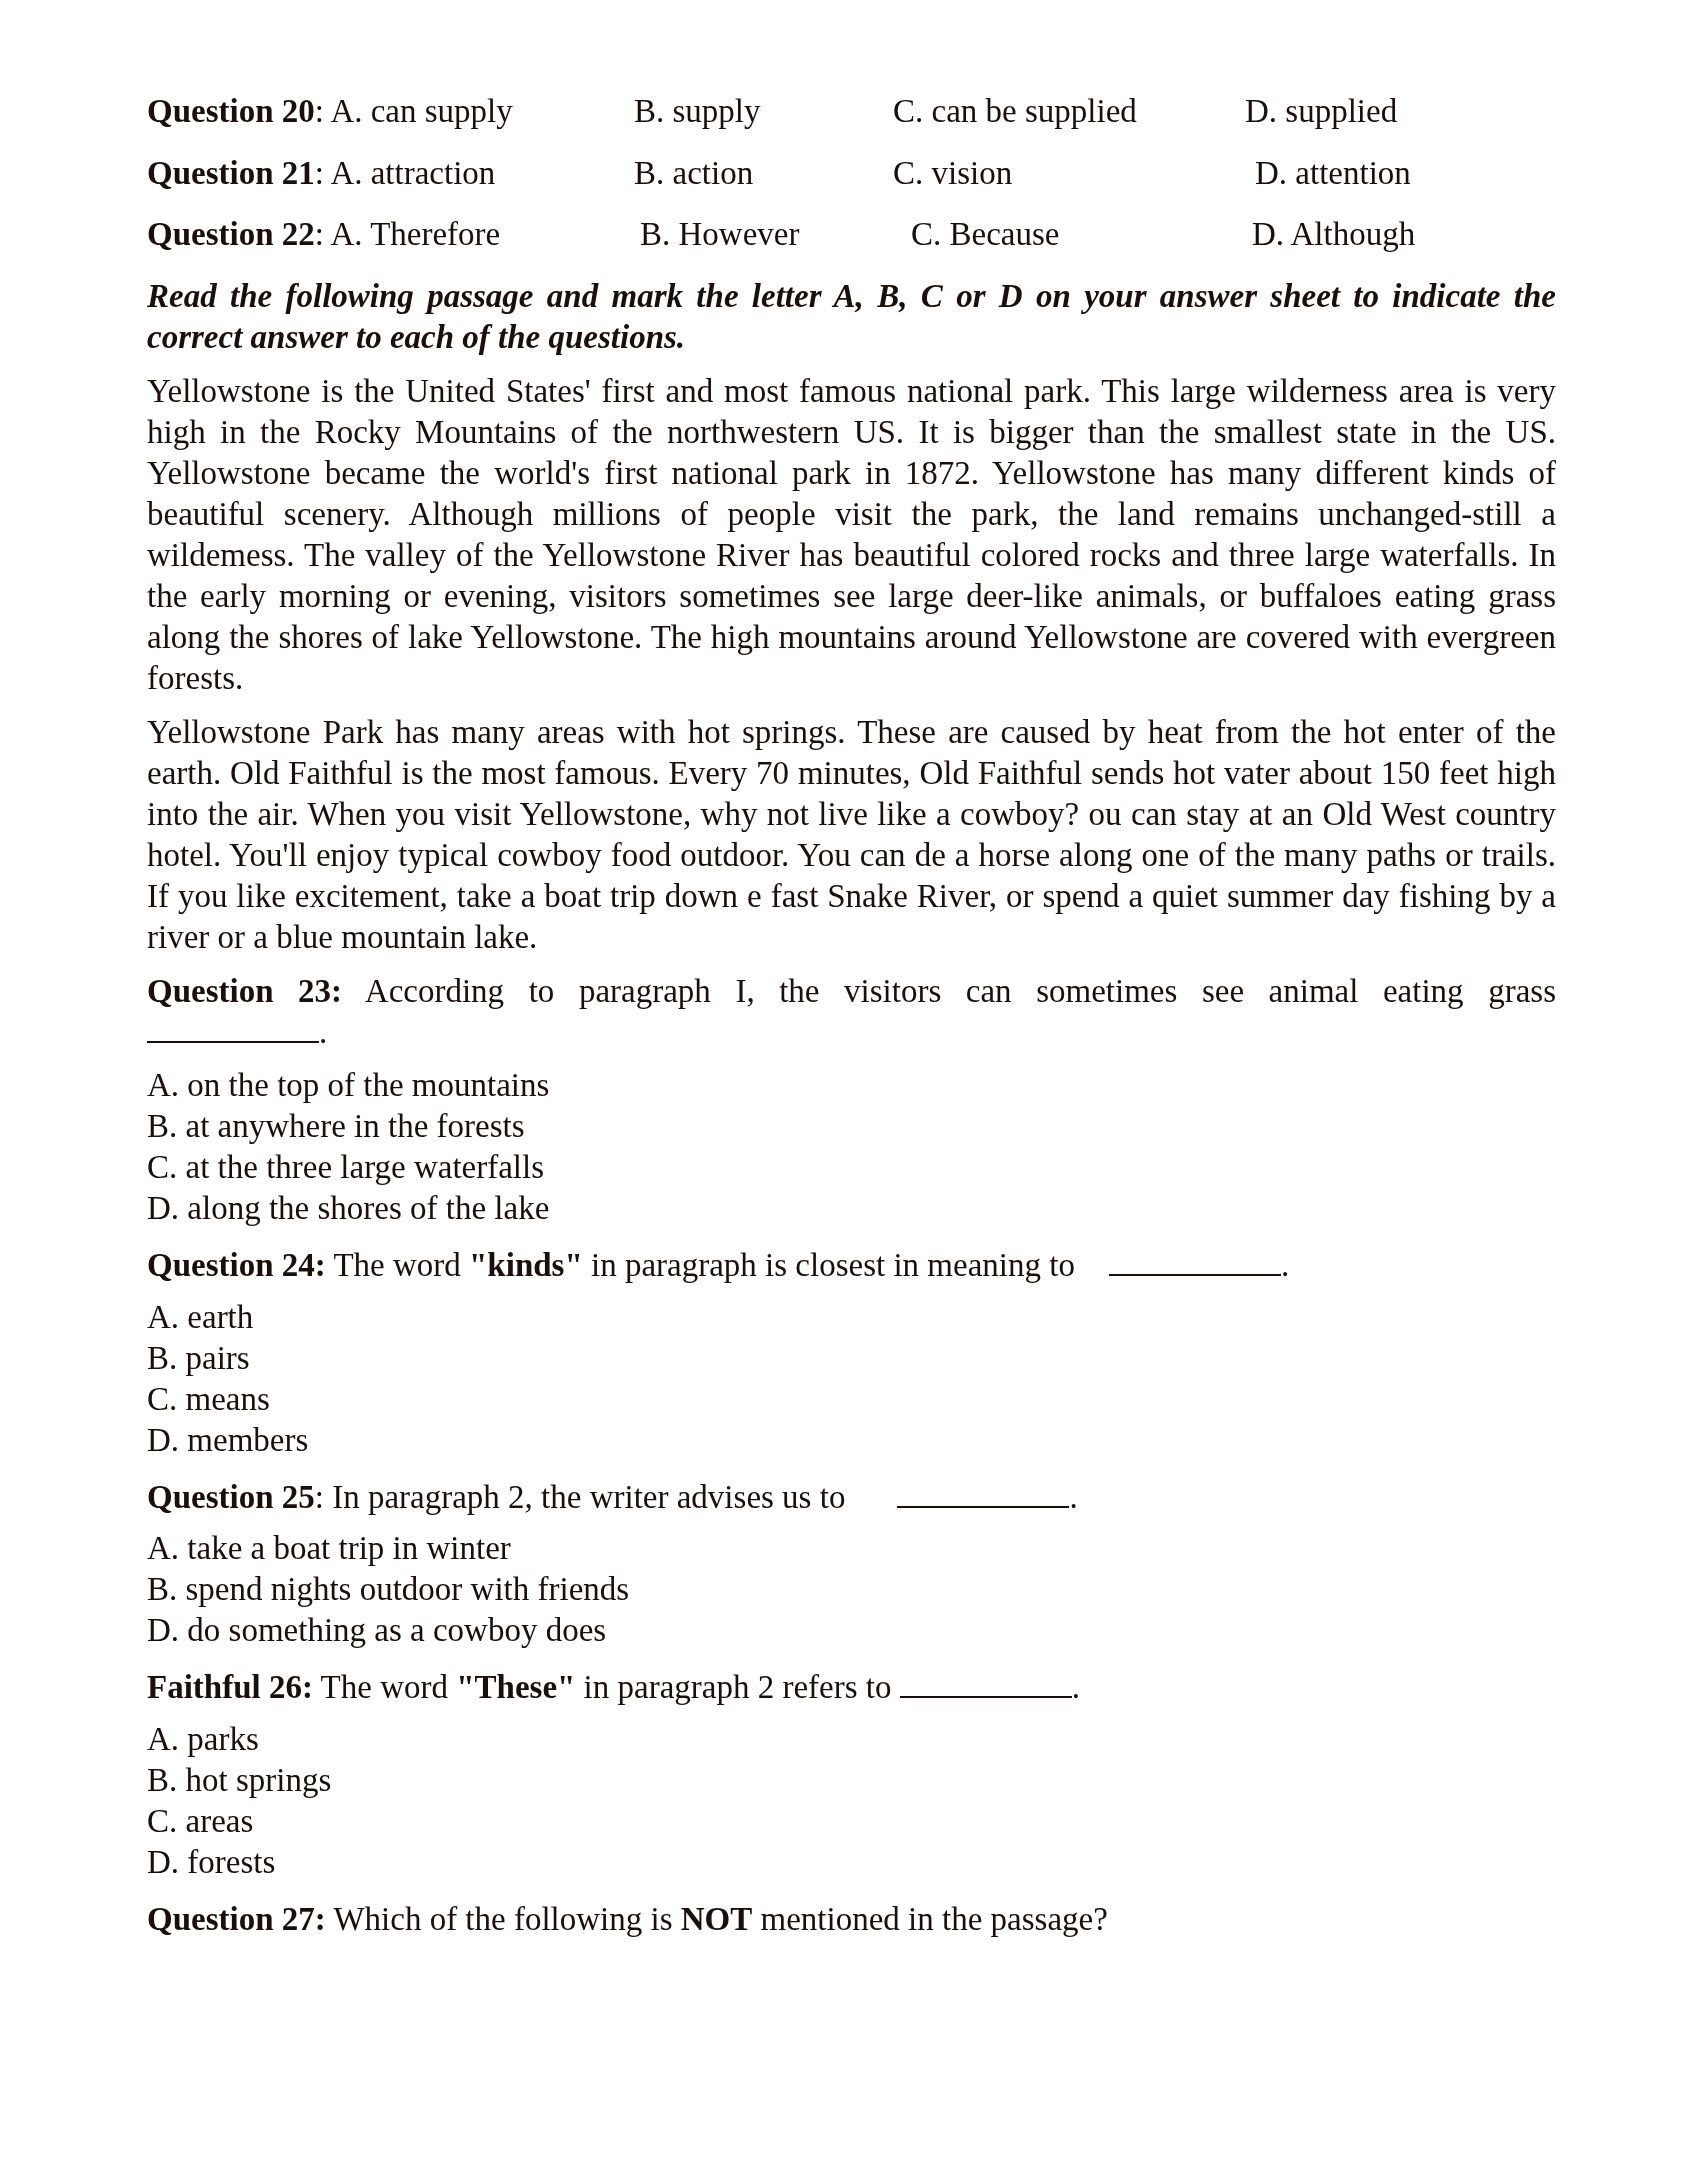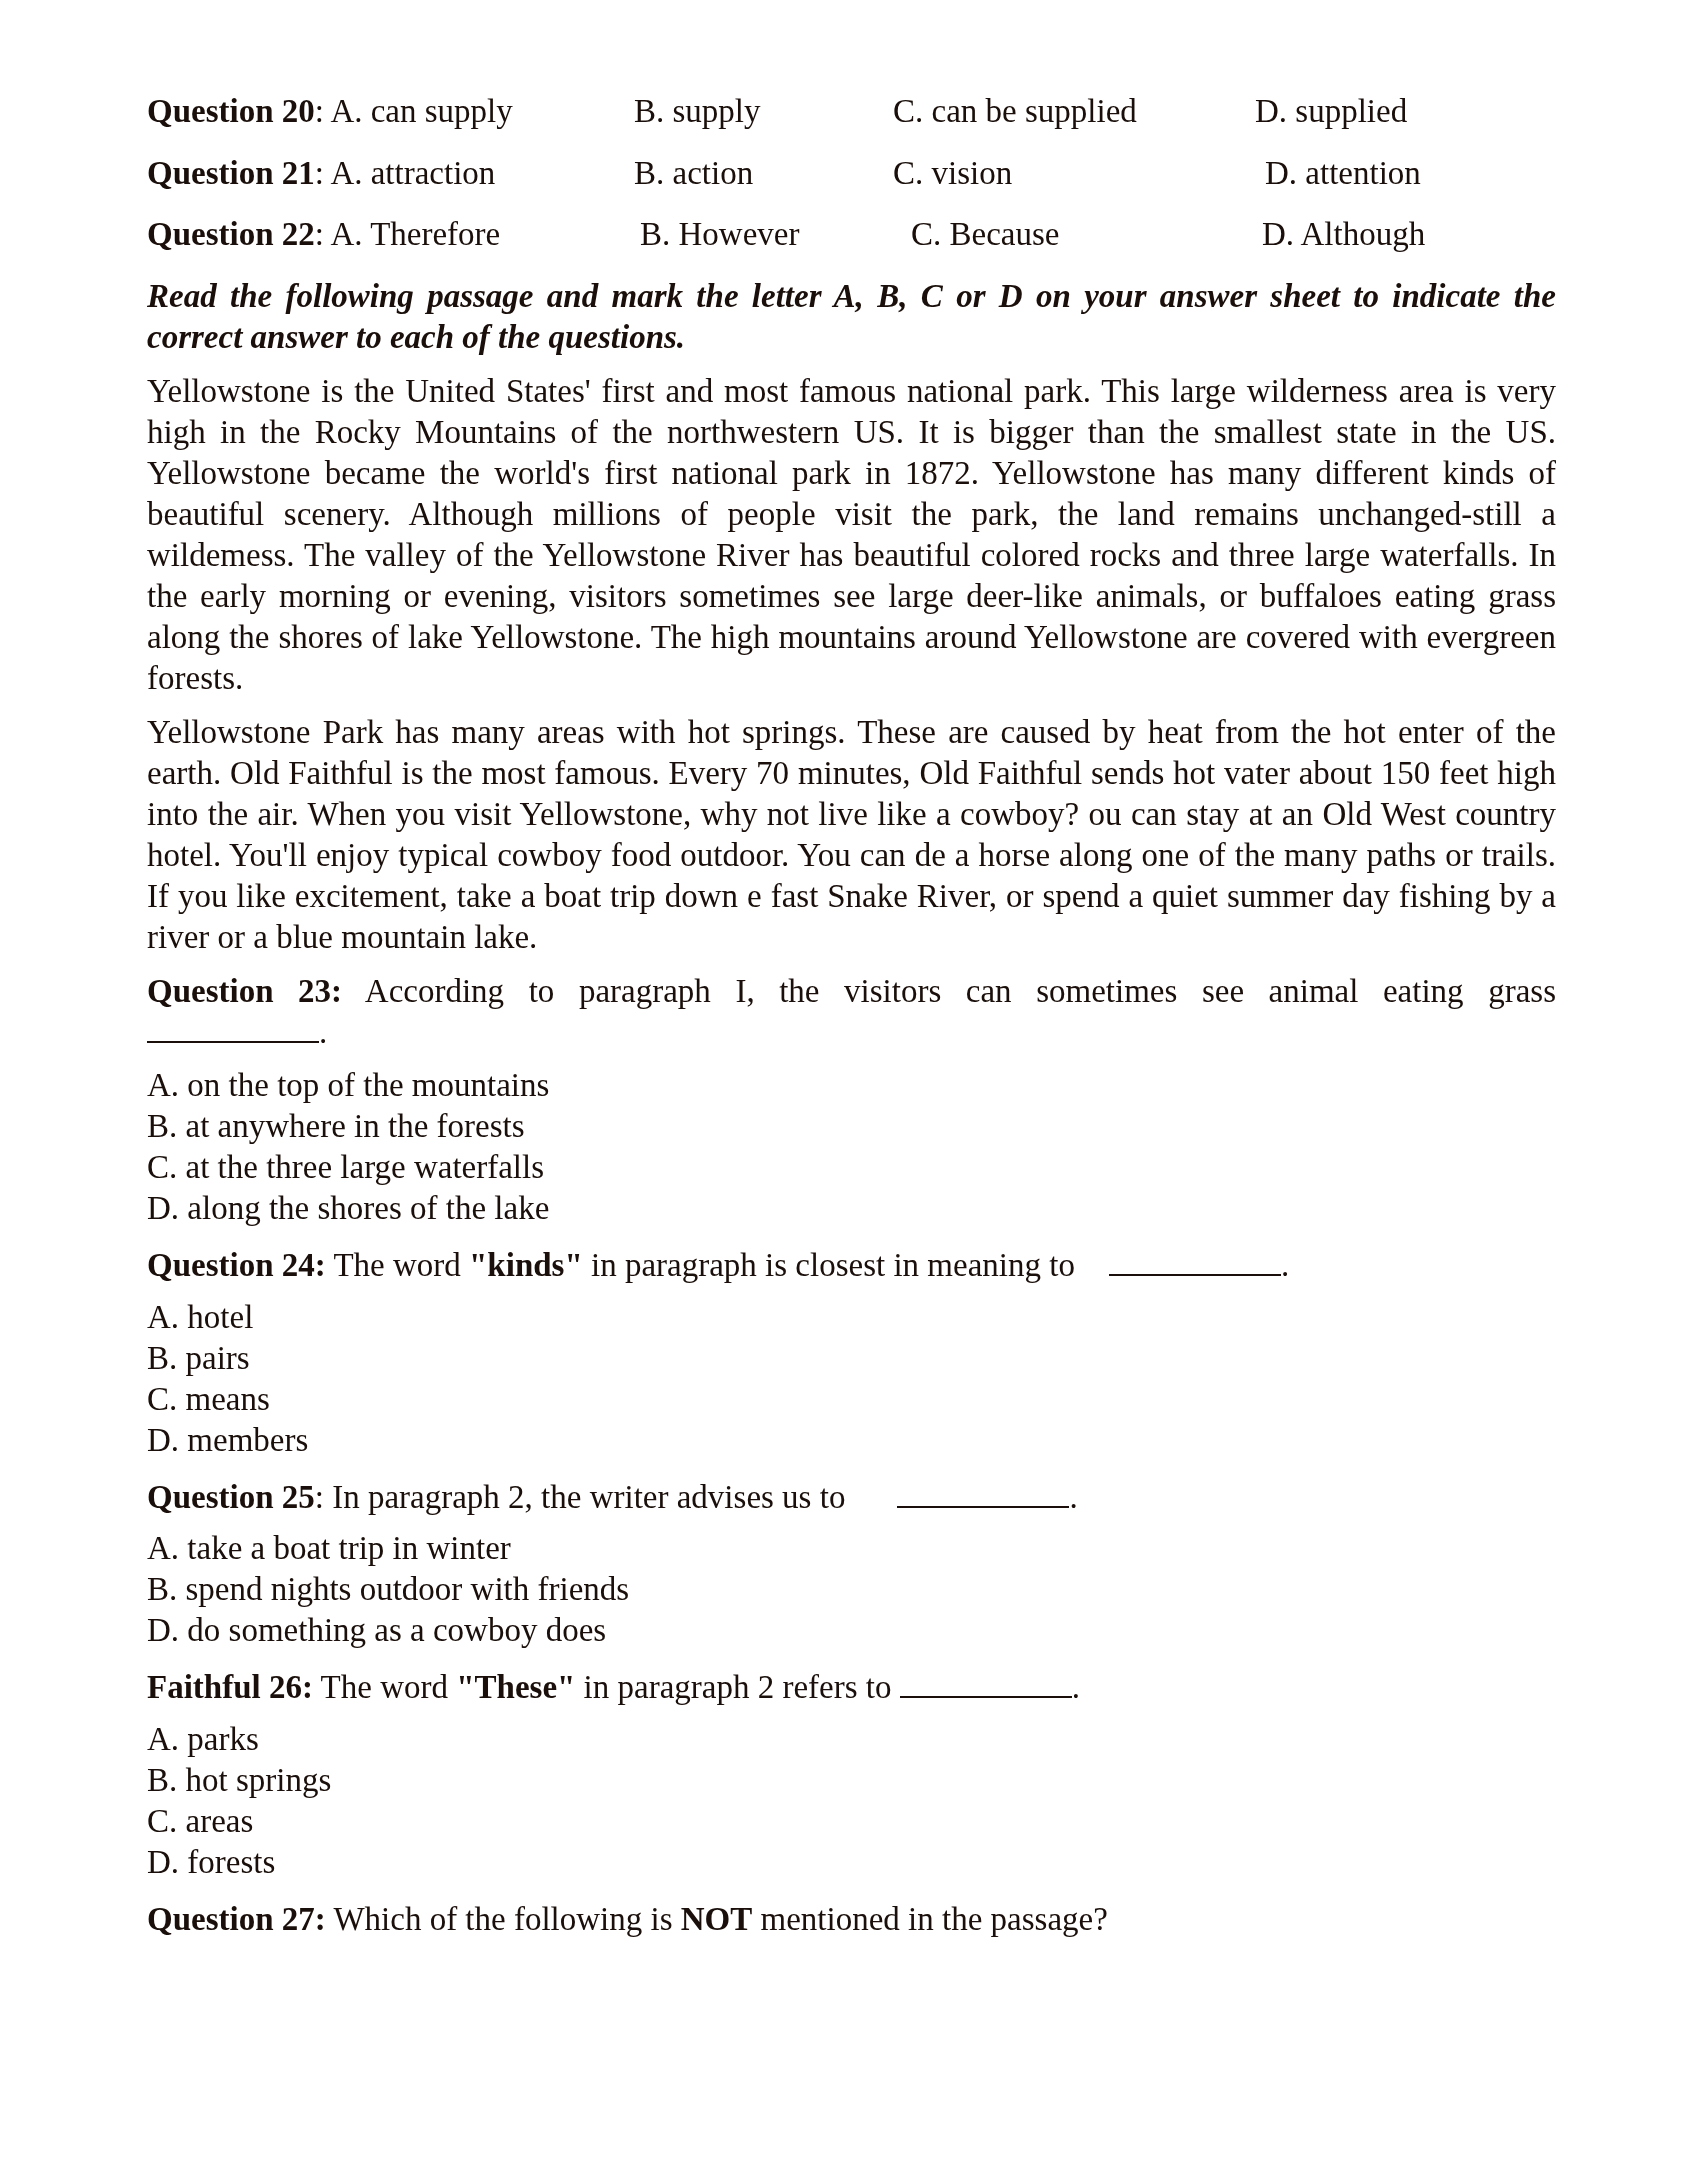--- a/index.html
+++ b/index.html
@@ -10,21 +10,21 @@
     }
     .page { position: absolute; left: 147px; top: 91px; width: 1409px; }
     b, .bold { font-weight: bold; }
 
     
     .opt-row { position: relative; height: 41px; margin-bottom: 20.5px; white-space: nowrap; }
     .opt-row span.col { position: absolute; top: 0; }
     .c0 { left: 0; }
     .c1 { left: 487px; }
     .c2 { left: 746px; }
-    .c3 { left: 1098px; margin-left: 10px; }
+    .c3 { left: 1098px; }
     .r21 .c3 { left: 1108px; }
     .r22 .c1 { left: 493px; }
     .r22 .c2 { left: 764px; }
     .r22 .c3 { left: 1105px; text-align: right; }
 
     .instr { font-weight: bold; font-style: italic; text-align: justify; text-align-last: left; margin: 0 0 13.2px 0; }
     .para { text-align: justify; text-align-last: left; margin: 0 0 13.2px 0; }
 
     .q-stem { margin: 0; }
     .q-stem.justify { text-align: justify; text-align-last: justify; }
@@ -70,21 +70,21 @@
       <div>A. on the top of the mountains</div>
       <div>B. at anywhere in the forests</div>
       <div>C. at the three large waterfalls</div>
       <div>D. along the shores of the lake</div>
     </div>
   </div>
 
   <div>
     <p class="q-stem"><b>Question 24:</b><span> The word </span><b>"kinds"</b><span> in paragraph is closest in meaning to</span><span class="gap" style="width:34px"></span><span class="blank"></span><span>.</span></p>
     <div class="opts">
-      <div>A. hotel</div>
+      <div>A. earth</div>
       <div>B. pairs</div>
       <div>C. means</div>
       <div>D. members</div>
     </div>
   </div>
 
   <div>
     <p class="q-stem"><b>Question 25</b><span>: In paragraph 2, the writer advises us to</span><span class="gap" style="width:52px"></span><span class="blank"></span><span>.</span></p>
     <div class="opts">
       <div>A. take a boat trip in winter</div>

